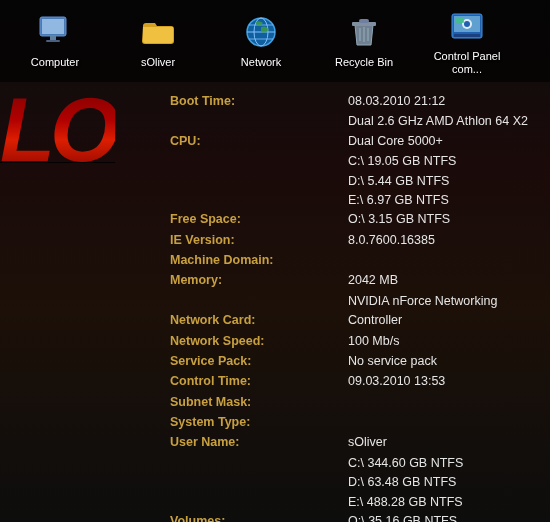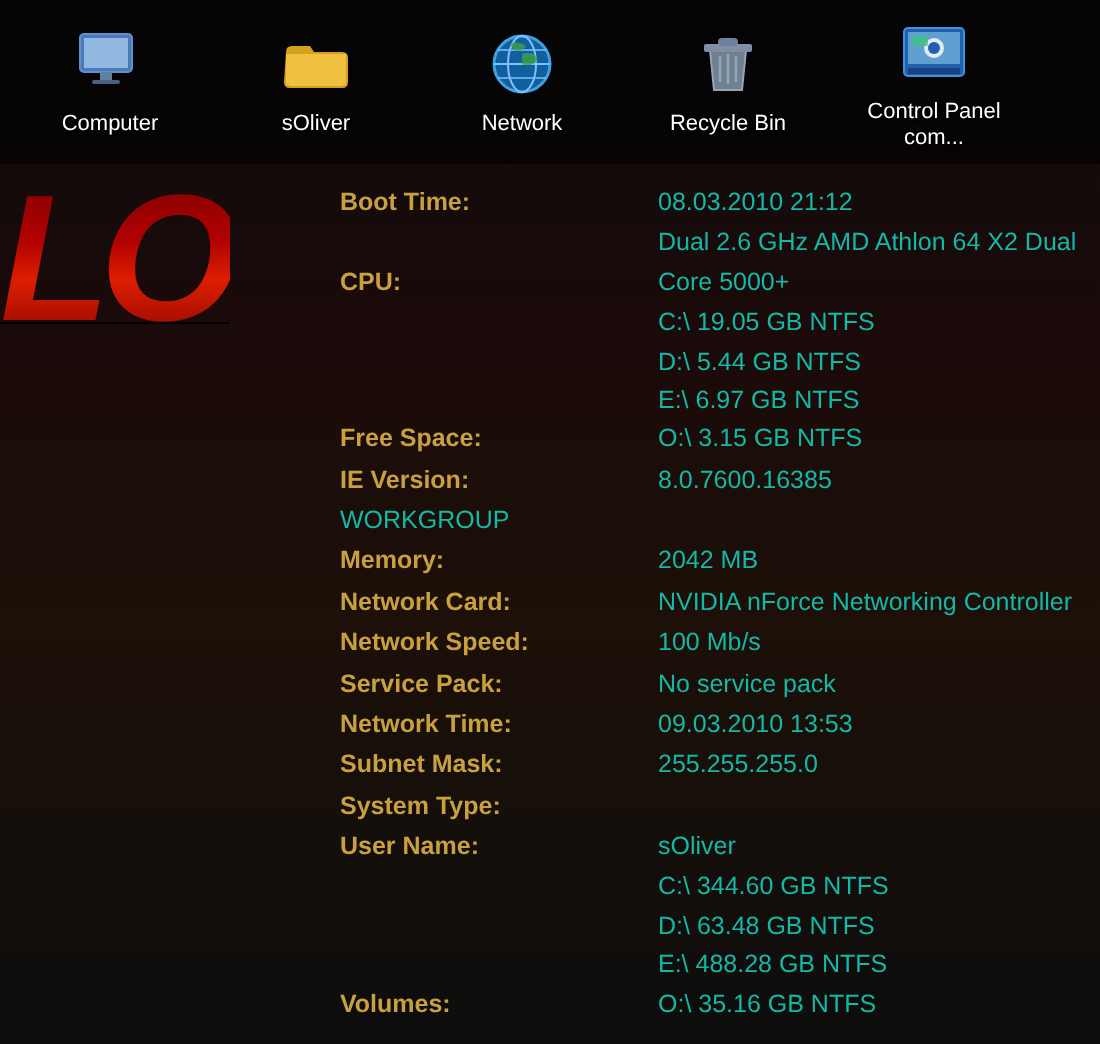--- a/index.html
+++ b/index.html
@@ -109,22 +109,23 @@
     }
 
     .info-key {
       color: #c8a040;
       font-weight: bold;
       min-width: 115px;
       flex-shrink: 0;
     }
 
     .info-val {
-      color: #14b8a6;
+      color: #e5e5e5;
       white-space: pre-line;
+      margin-left: 19px;
     }
 
     
     svg { display: block; }
   </style>
 </head>
 <body>
 
 <div class="bg"></div>
 
@@ -216,45 +217,44 @@
       <span class="info-val">C:\ 19.05 GB NTFS
 D:\ 5.44 GB NTFS
 E:\ 6.97 GB NTFS
 O:\ 3.15 GB NTFS</span>
     </div>
     <div class="info-row">
       <span class="info-key">IE Version:</span>
       <span class="info-val">8.0.7600.16385</span>
     </div>
     <div class="info-row">
-      <span class="info-val">WORKGROUP</span>
+      <span class="info-key">Machine Domain:</span>
     </div>
     <div class="info-row">
       <span class="info-key">Memory:</span>
       <span class="info-val">2042 MB</span>
     </div>
     <div class="info-row">
       <span class="info-key">Network Card:</span>
       <span class="info-val">NVIDIA nForce Networking Controller</span>
     </div>
     <div class="info-row">
       <span class="info-key">Network Speed:</span>
       <span class="info-val">100 Mb/s</span>
     </div>
     <div class="info-row">
       <span class="info-key">Service Pack:</span>
       <span class="info-val">No service pack</span>
     </div>
     <div class="info-row">
-      <span class="info-key">Network Time:</span>
+      <span class="info-key">Control Time:</span>
       <span class="info-val">09.03.2010 13:53</span>
     </div>
     <div class="info-row">
       <span class="info-key">Subnet Mask:</span>
-      <span class="info-val">255.255.255.0</span>
     </div>
     <div class="info-row">
       <span class="info-key">System Type:</span>
     </div>
     <div class="info-row">
       <span class="info-key">User Name:</span>
       <span class="info-val">sOliver</span>
     </div>
     <div class="info-row">
       <span class="info-key">Volumes:</span>

